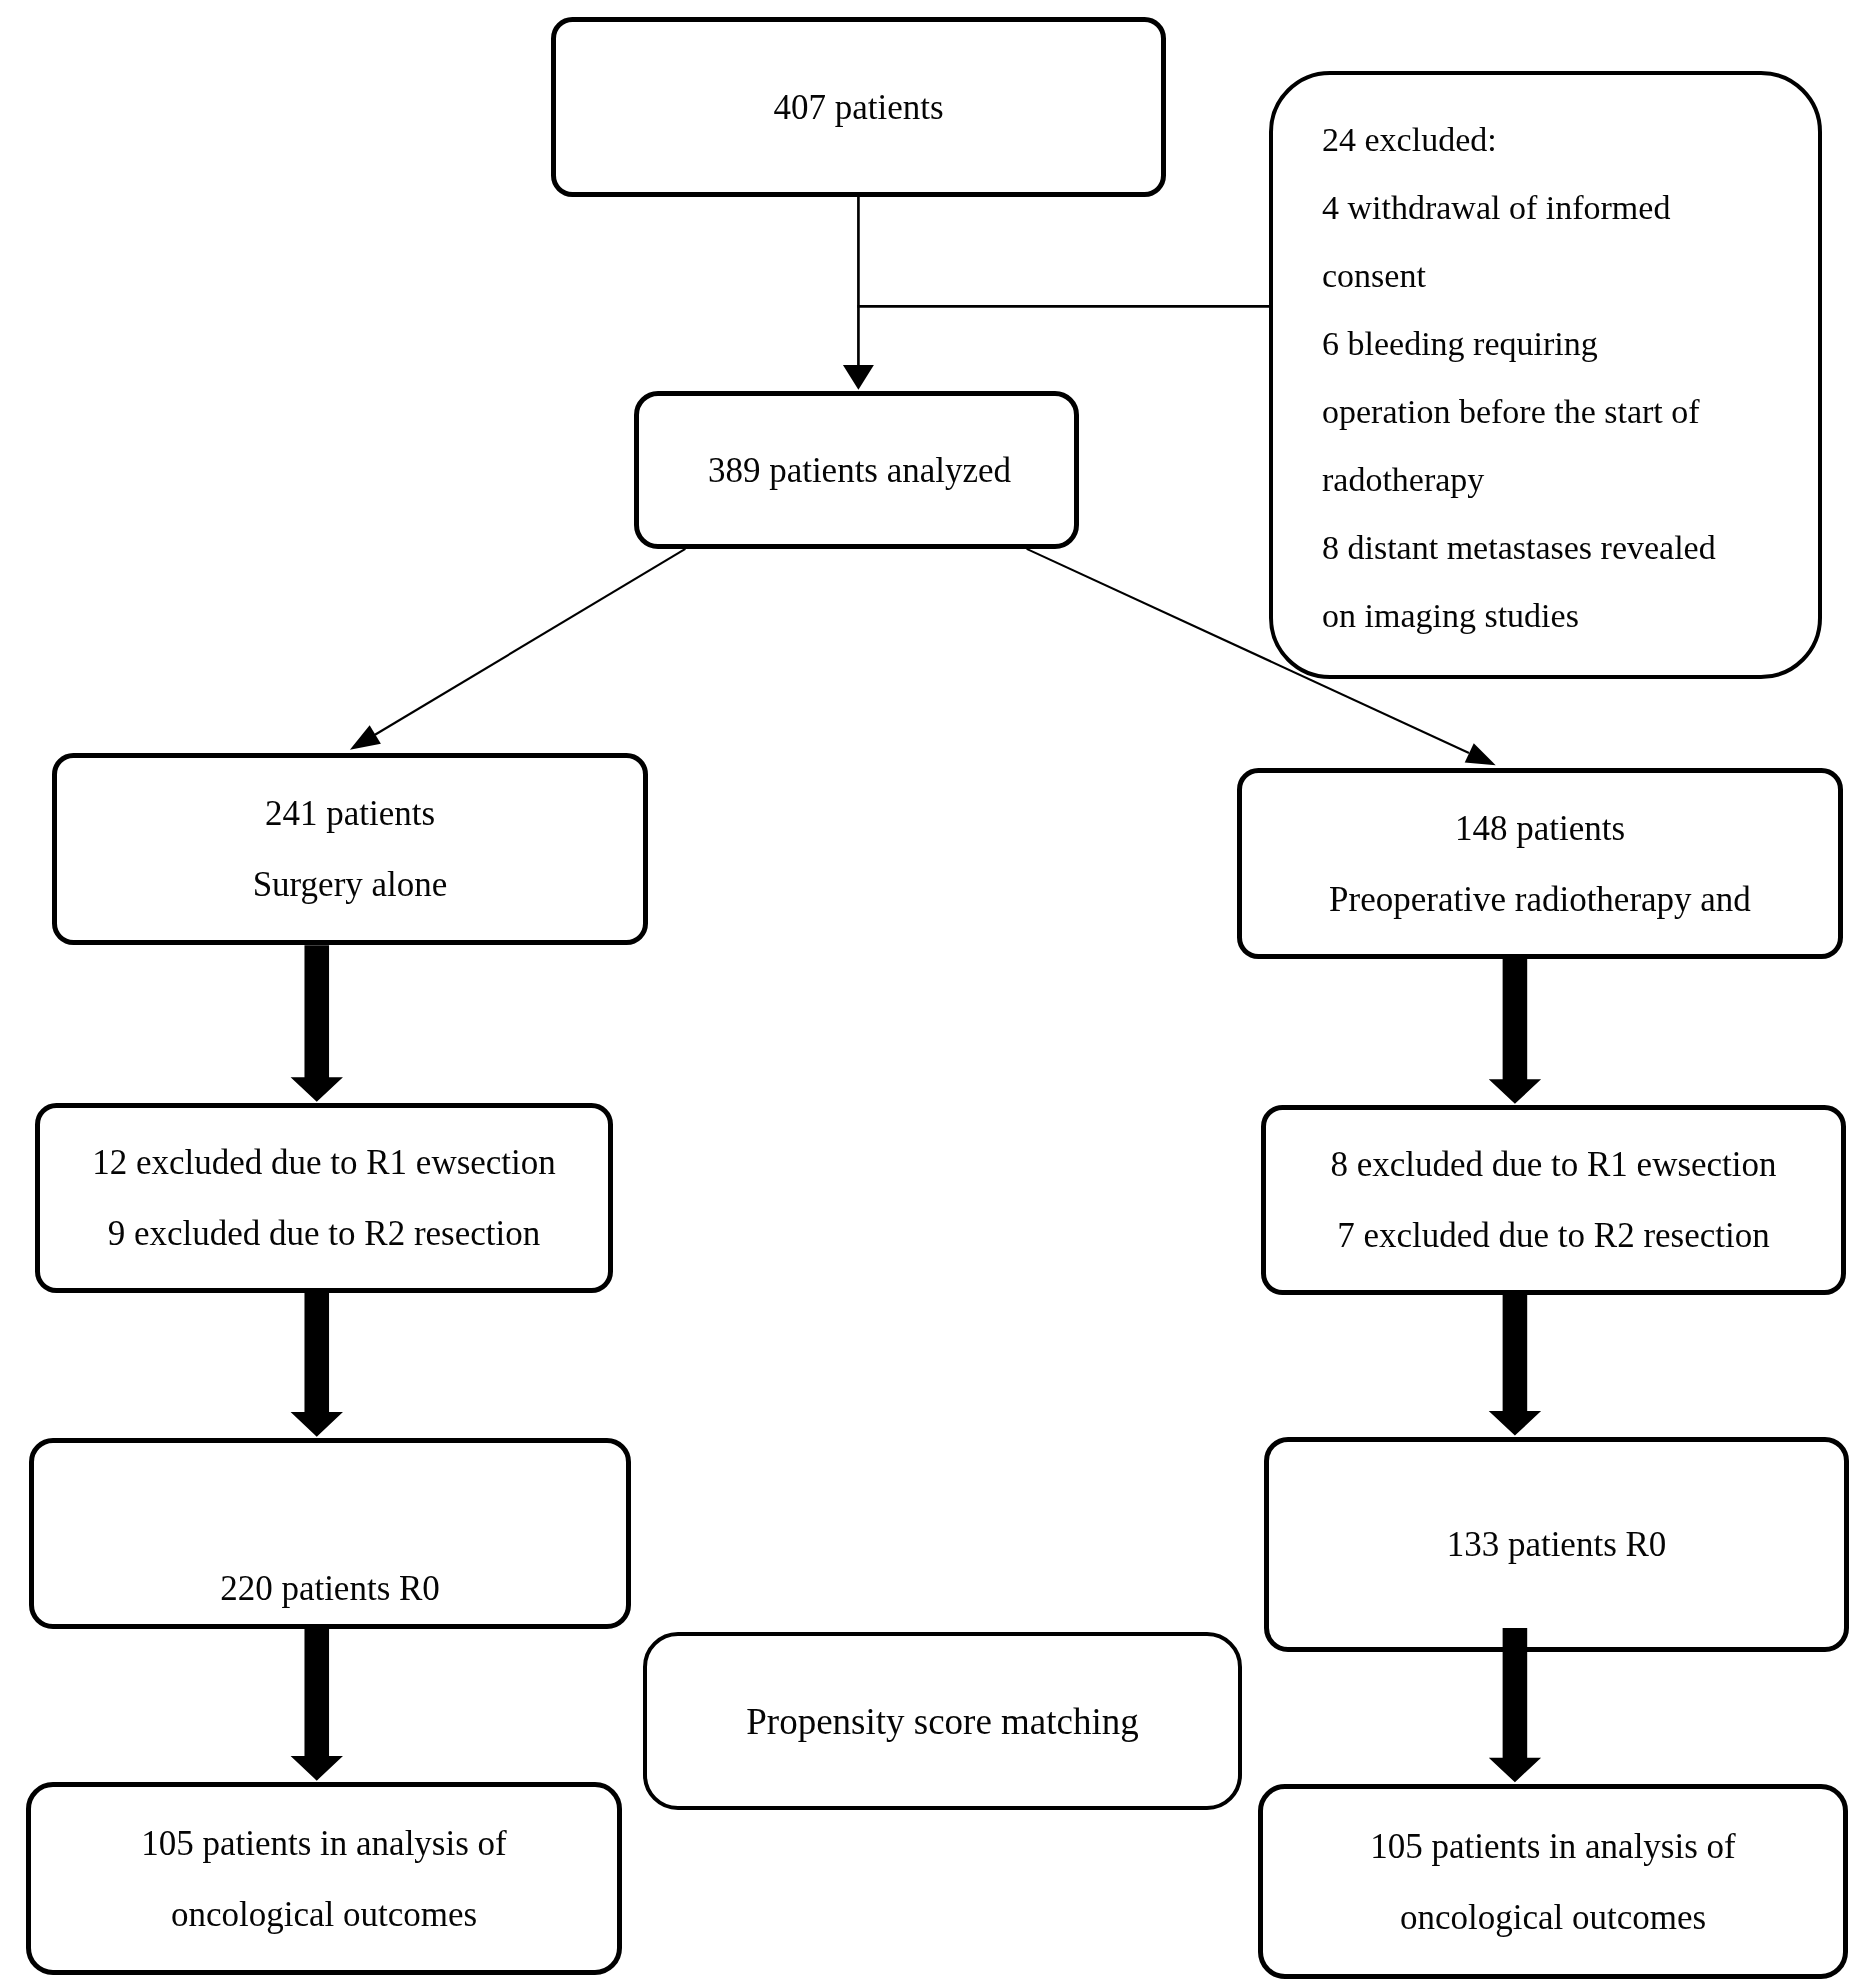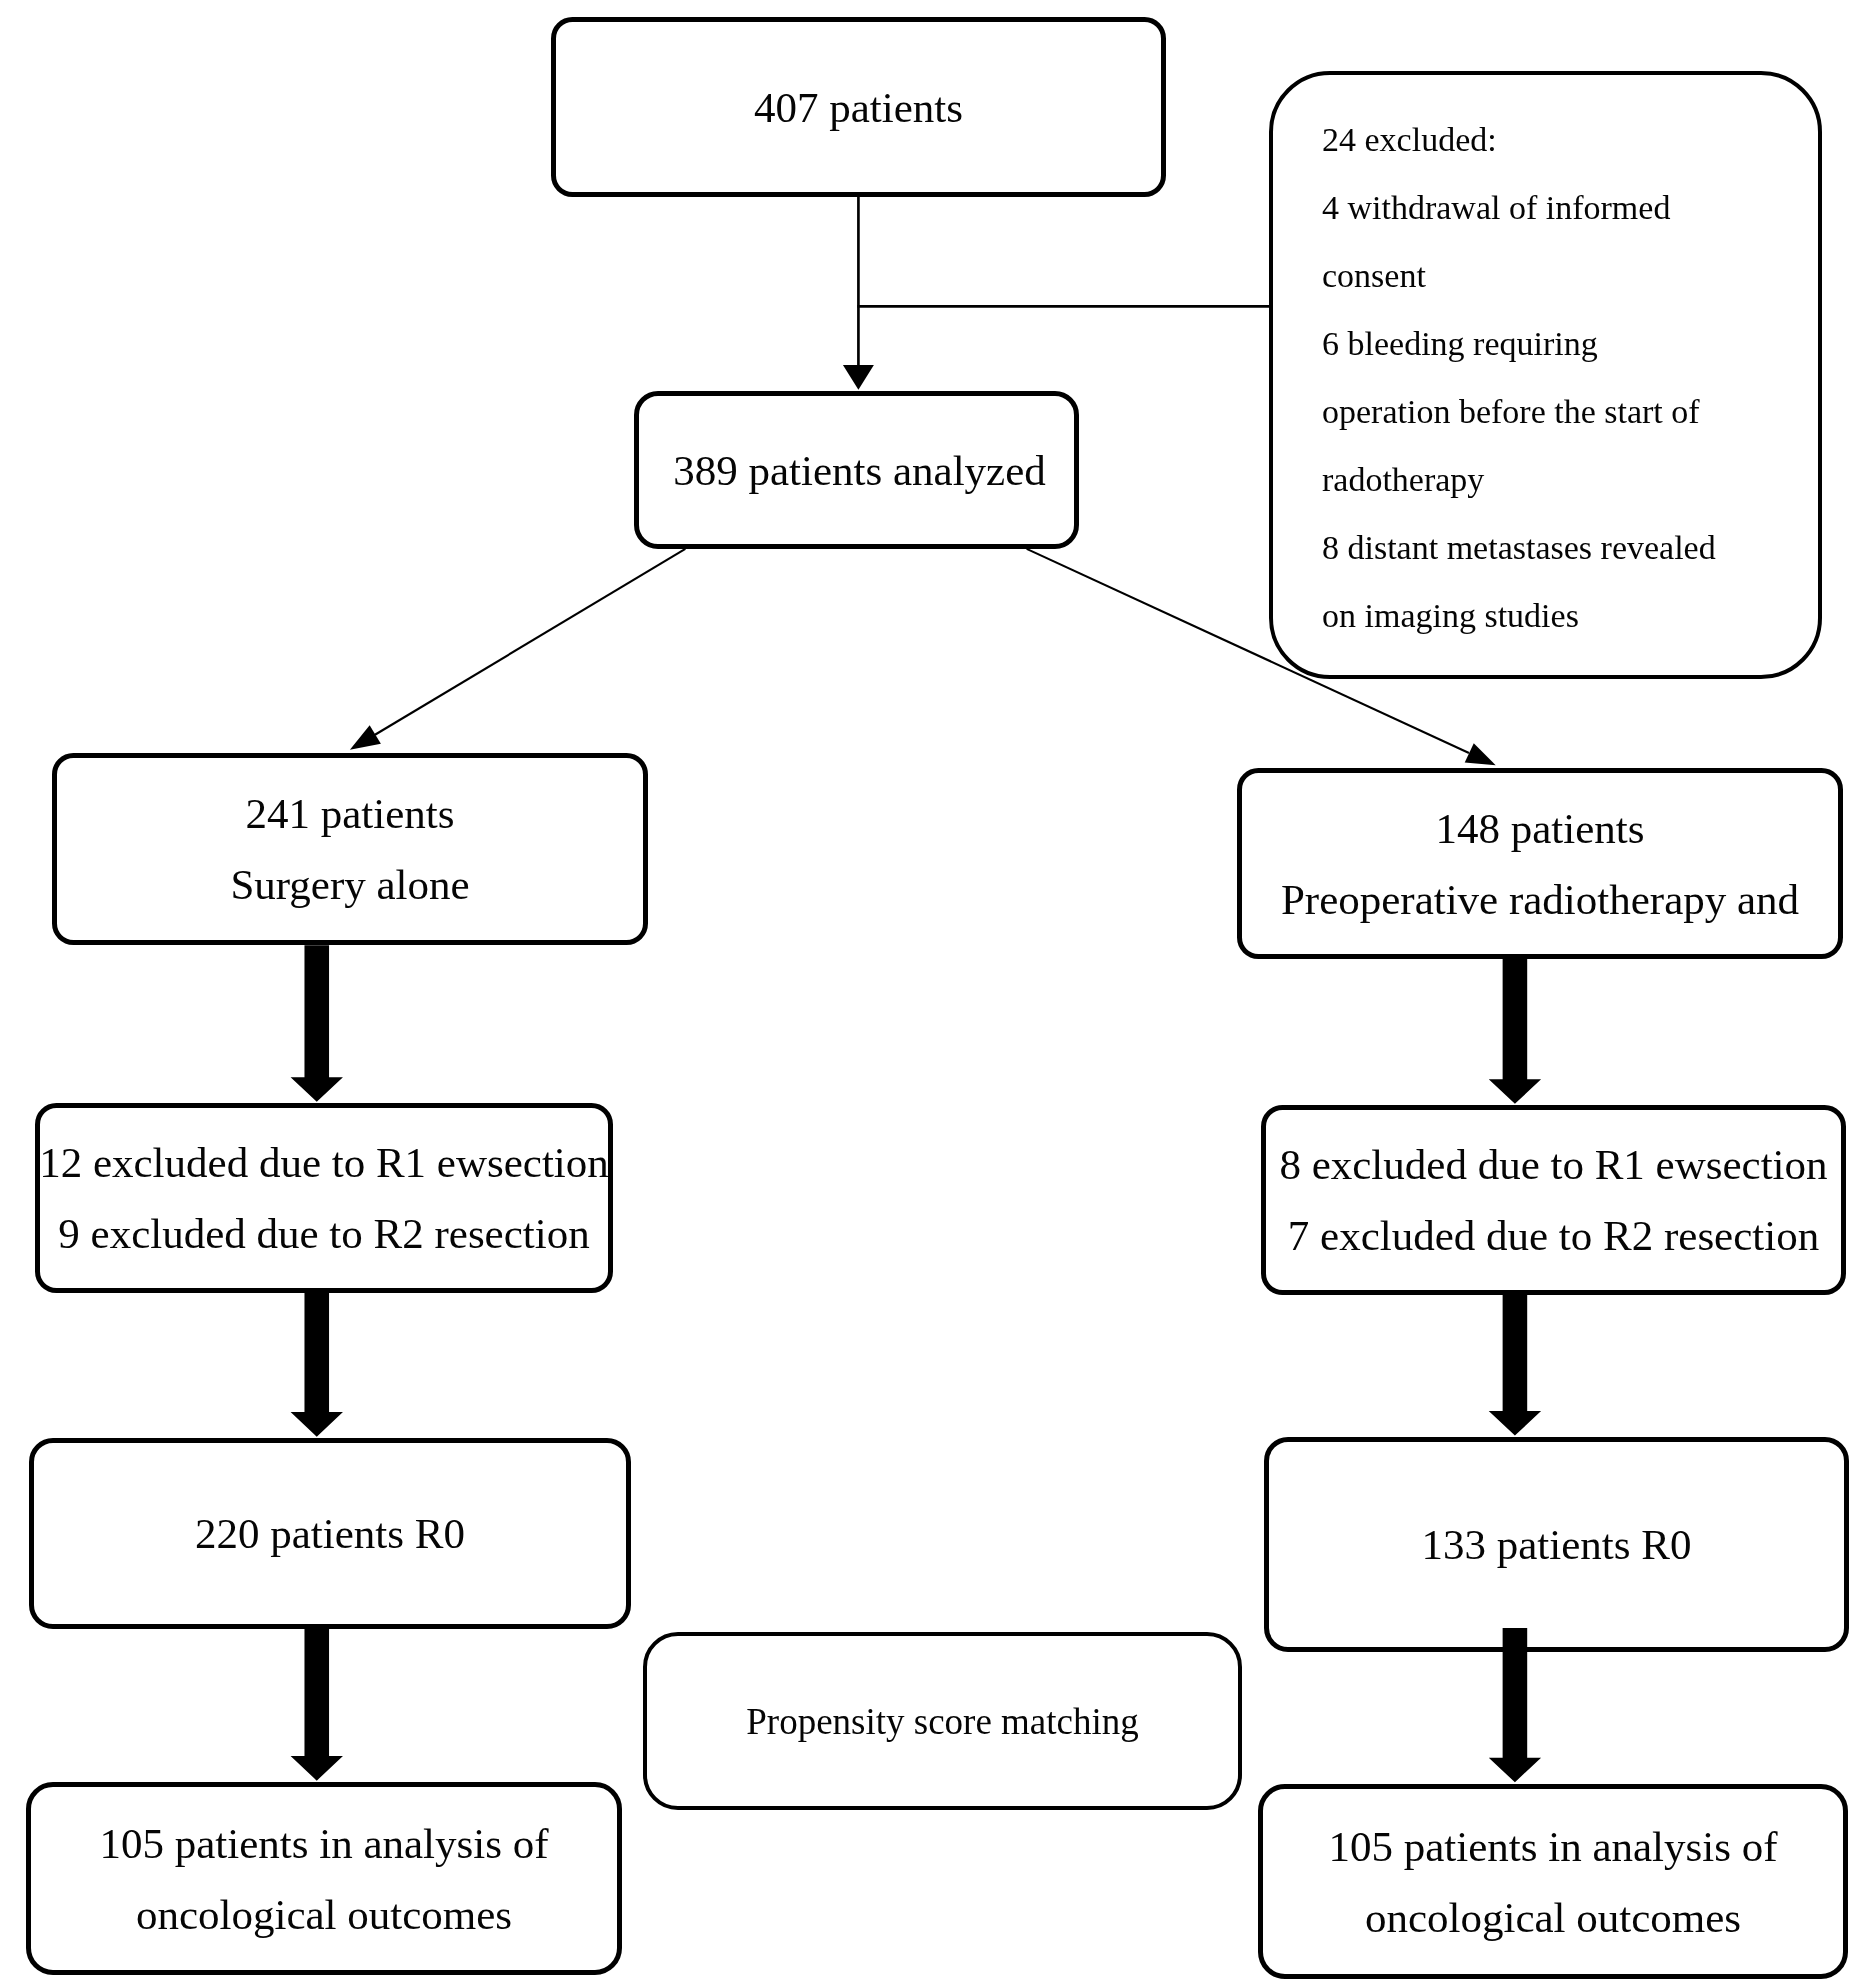--- a/index.html
+++ b/index.html
@@ -14,36 +14,36 @@
   .fbox{
     position:absolute;
     box-sizing:border-box;
     border:5.3px solid #000;
     background:#ffffff;
     display:flex;
     flex-direction:column;
     justify-content:center;
     align-items:center;
     text-align:center;
-    font-size:43px;
+    font-size:35px;
     line-height:71px;
     z-index:2;
   }
   .fbox .bx-line{white-space:nowrap;}
   
   .box-top          {left:551px; top:17px;   width:615px; height:180px; border-radius:21.4px;}
   .box-excluded     {left:1269px; top:71px;  width:553px; height:608px; border-radius:61px;
                      border-width:4.3px; justify-content:flex-start; align-items:flex-start;
                      text-align:left; padding:31px 4px 16px 49px; font-size:34px; line-height:68px;}
   .box-analyzed     {left:634px; top:391px;  width:445px;  height:158px; border-radius:24px;padding-left:6px;}
   .box-surgery      {left:52px;   top:753px; width:596px; height:192px; border-radius:21.4px;text-align:center;}
   .box-radio        {left:1237px; top:768px; width:606px; height:191px; border-radius:21.4px;}
   .box-surgery-excl {left:35px;   top:1103px; width:578px; height:190px; border-radius:21.4px;}
   .box-radio-excl   {left:1261px; top:1105px; width:585px; height:190px; border-radius:21.4px;}
-  .box-surgery-r0   {left:29px;   top:1438px; width:602px; height:191px; border-radius:24px;}
+  .box-surgery-r0   {left:29px;   top:1438px; width:602px; height:191px; border-radius:24px;justify-content:flex-end;}
   .box-radio-r0     {left:1264px; top:1437px; width:585px; height:215px; border-radius:24px;text-align:center;}
   .box-matching     {left:643px; top:1632px; width:599px; height:178px; border-radius:35px; border-width:4.8px; font-size:37px;}
   .box-surgery-out  {left:26px;   top:1782px; width:596px; height:193px; border-radius:27px;}
   .box-radio-out    {left:1258px; top:1784px; width:590px; height:195px; border-radius:27px;}
   
   #connectors{
     position:absolute;
     left:0; top:0;
     width:1868px;
     height:1985px;

